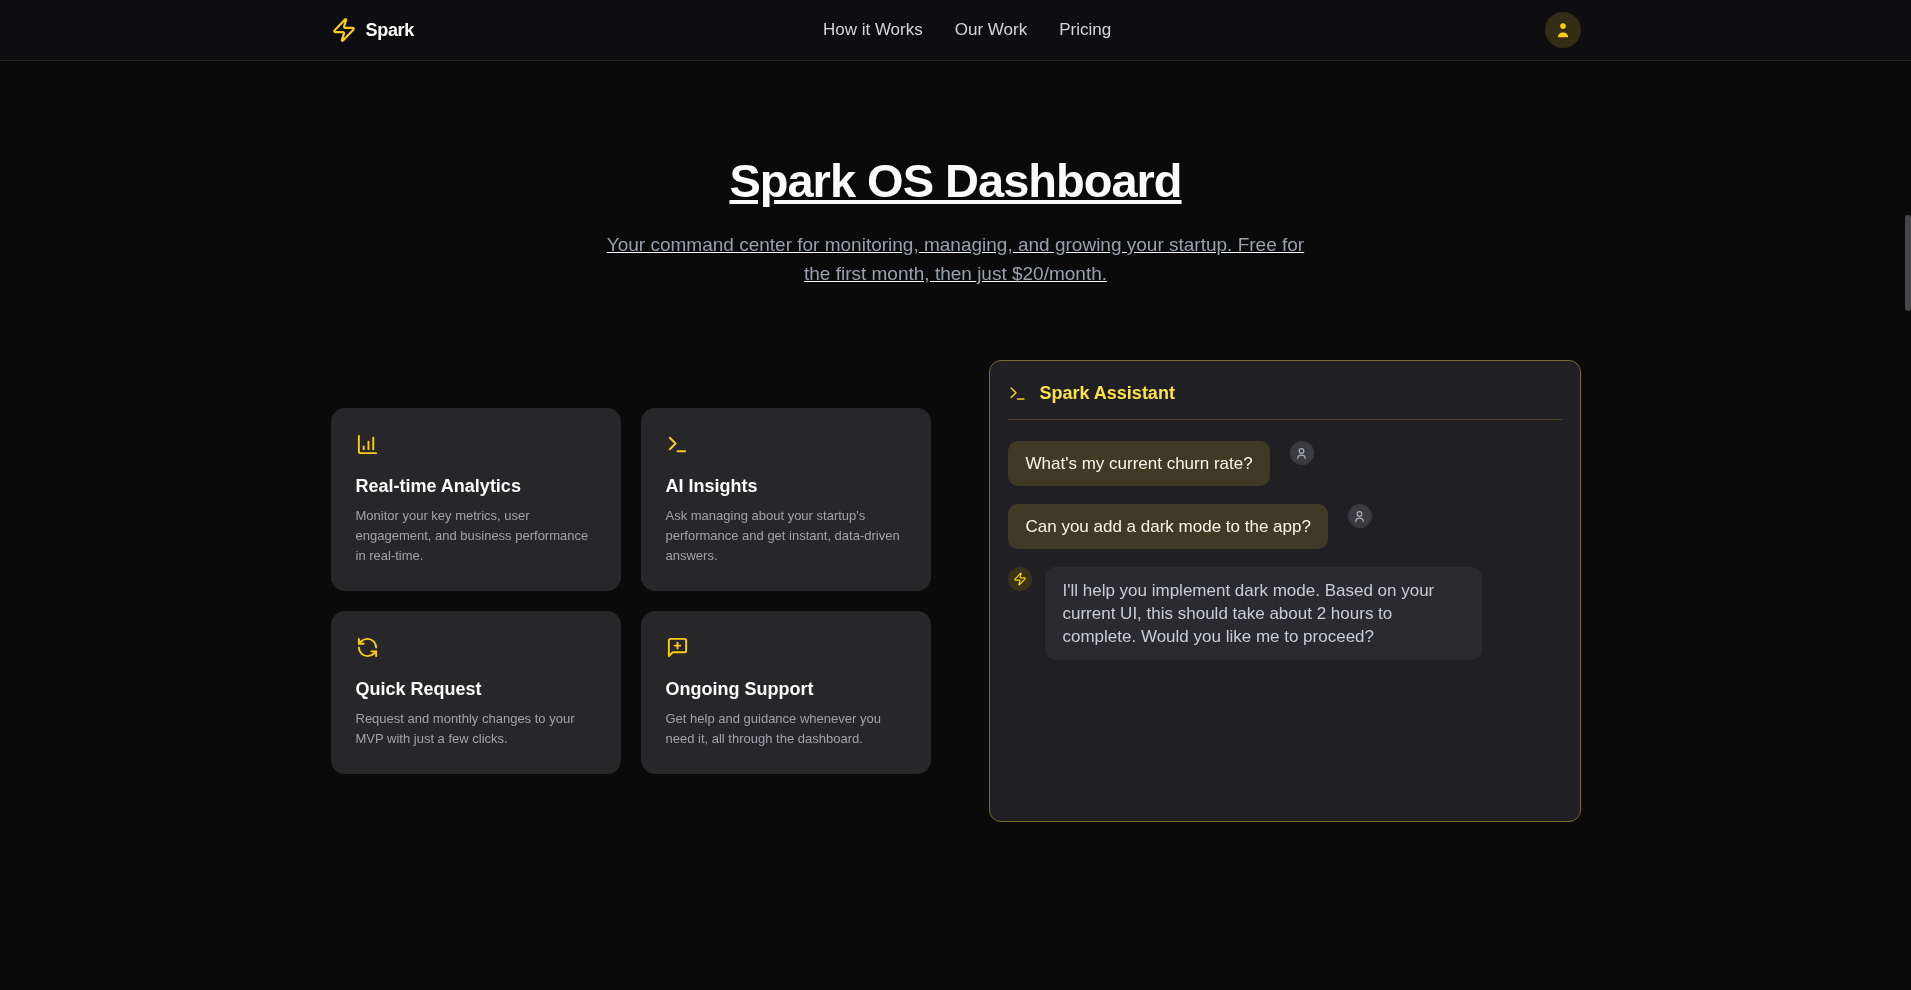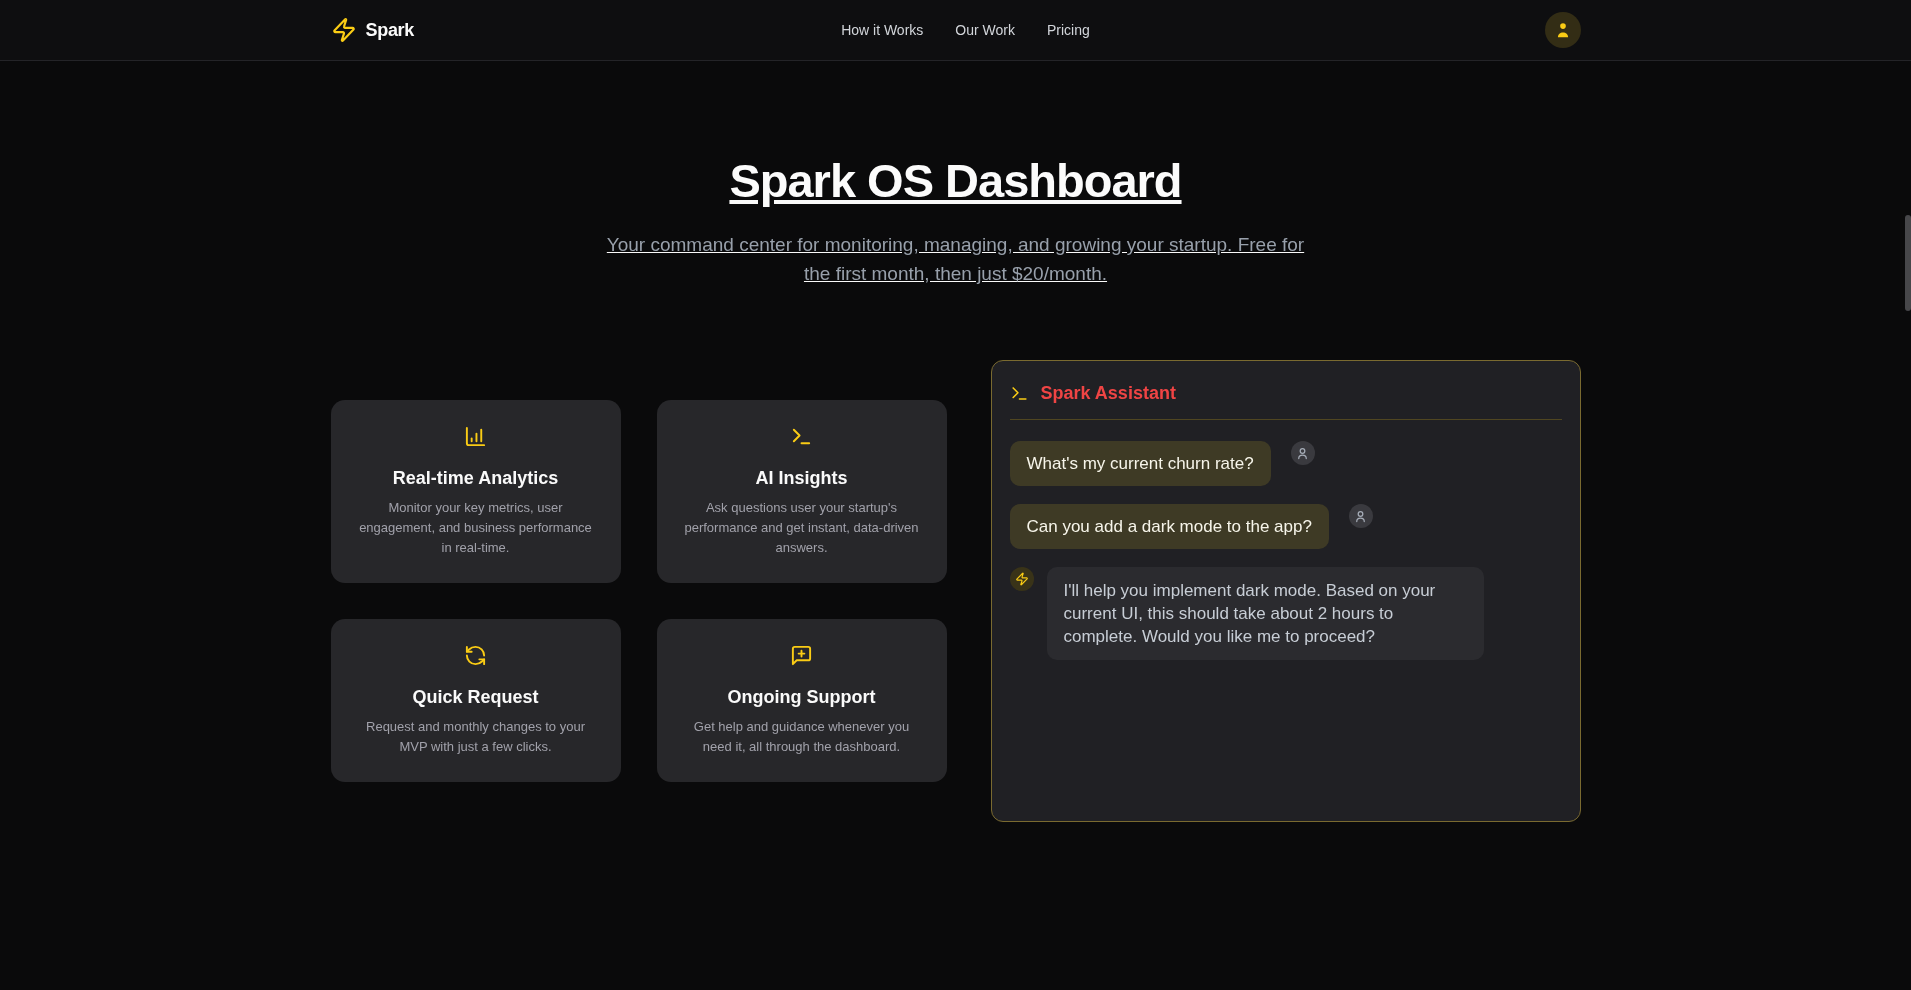--- a/index.html
+++ b/index.html
@@ -23,21 +23,21 @@
     display:flex; align-items:center; justify-content:space-between;
     position:relative;
   }
   .logo { display:flex; align-items:center; gap:9px; cursor:pointer; text-decoration:none; color:#fafafa; }
   .logo svg { width:26px; height:26px; stroke:#facc15; fill:none; stroke-width:2; stroke-linecap:round; stroke-linejoin:round; }
   .logo-text { font-size:18px; font-weight:700; letter-spacing:-0.3px; }
   .nav-links {
     position:absolute; left:50%; top:50%; transform:translate(-46%,-50%);
     display:flex; gap:32px;
   }
-  .nav-links a { color:#d2d5da; font-size:14px; text-decoration:none; cursor:pointer; }
+  .nav-links a { color:#d2d5da; font-size:17px; text-decoration:none; cursor:pointer; }
   .avatar-btn {
     width:36px; height:36px; border-radius:50%;
     background:#332d15; border:none; cursor:pointer;
     display:flex; align-items:center; justify-content:center;
   }
   .avatar-btn svg { width:20px; height:20px; }
 
   
   .hero { text-align:center; margin-top:92px;text-decoration:underline; }
   .hero h1 { font-size:47px; font-weight:700; letter-spacing:-1px; color:#fbfbfb; }
@@ -48,23 +48,22 @@
 
   
   .row {
     width:1250px; margin:72px auto 0;
     display:flex; align-items:center; gap:56px;
   }
 
   
   .features {
     width:604px;
-    display:grid; grid-template-columns:290px 290px; gap:36px;
+    display:grid; grid-template-columns:290px 290px; gap:20px;
     align-content:center;
-    text-align:center;
   }
   .card {
     background:#27272a; border-radius:14px; padding:25px;
   }
   .card svg {
     width:23px; height:23px;
     stroke:#facc15; fill:none; stroke-width:2; stroke-linecap:round; stroke-linejoin:round;
   }
   .card h3 { margin-top:16px; font-size:18px; font-weight:700; color:#fafafa; }
   .card p { margin-top:9px; font-size:13px; line-height:20px; color:#a1a1aa; }
@@ -74,21 +73,21 @@
     width:592px; height:462px;
     background:#202024;
     border:1px solid #7a6a30;
     border-radius:12px;
   }
   .panel-header {
     display:flex; align-items:center; gap:12px;
     padding:22px 18px 15px 18px;
   }
   .panel-header svg { width:19px; height:19px; stroke:#facc15; fill:none; stroke-width:2; stroke-linecap:round; stroke-linejoin:round; }
-  .panel-title { font-size:18px; font-weight:700; color:#ef4444; }
+  .panel-title { font-size:18px; font-weight:700; color:#fde047; }
   .panel-divider { margin:0 18px; border:none; border-top:1px solid rgba(250,204,21,0.22); }
 
   .messages {
     padding:21px 25px 0 18px;
     display:flex; flex-direction:column; gap:18px;
   }
   .msg-row { display:flex; align-items:flex-start; }
   .msg-row.user { justify-content:flex-start; gap:20px; }
   .msg-row.assistant { justify-content:flex-start; gap:13px; }
   .msg-avatar {
@@ -158,21 +157,21 @@
         </svg>
       <h3>Real-time Analytics</h3>
       <p>Monitor your key metrics, user engagement, and business performance in real-time.</p>
     </div>
     <div class="card">
       <svg viewBox="0 0 24 24">
           <polyline points="4 17 10 11 4 5"></polyline>
           <line x1="12" y1="19" x2="20" y2="19"></line>
         </svg>
       <h3>AI Insights</h3>
-      <p>Ask questions user your startup's performance and get instant, data-driven answers.</p>
+      <p>Ask managing about your startup's performance and get instant, data-driven answers.</p>
     </div>
     <div class="card">
       <svg viewBox="0 0 24 24">
           <path d="M21 12a9 9 0 0 0-9-9 9.75 9.75 0 0 0-6.74 2.74L3 8"></path>
           <path d="M3 3v5h5"></path>
           <path d="M3 12a9 9 0 0 0 9 9 9.75 9.75 0 0 0 6.74-2.74L21 16"></path>
           <path d="M21 21v-5h-5"></path>
         </svg>
       <h3>Quick Request</h3>
       <p>Request and monthly changes to your MVP with just a few clicks.</p>

